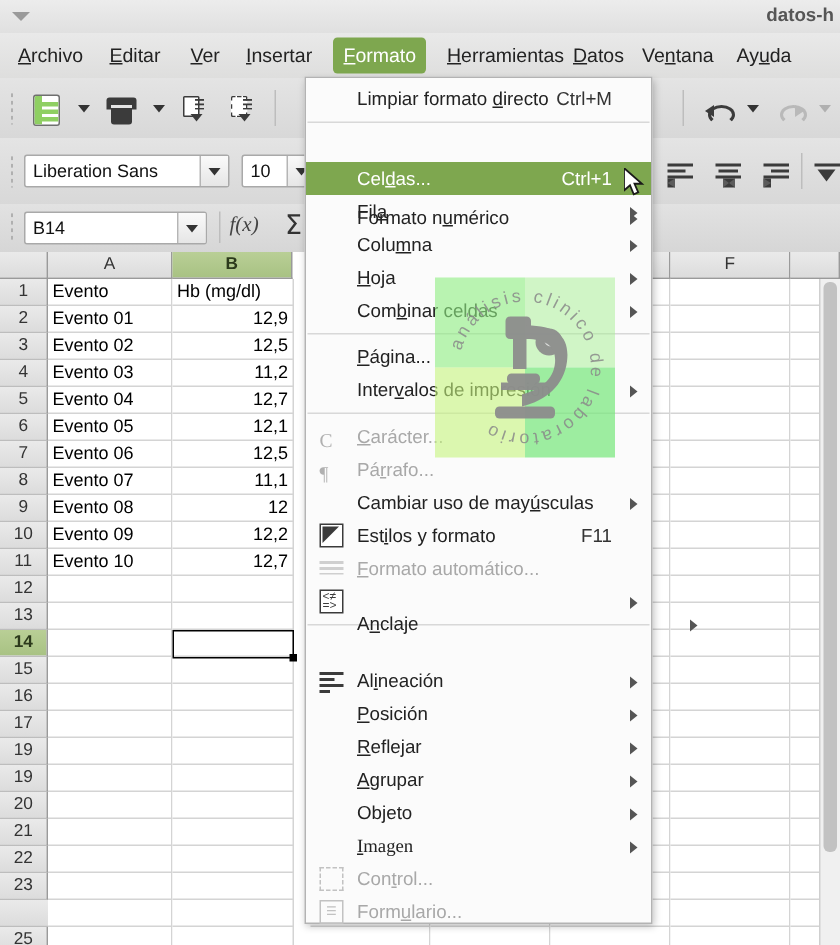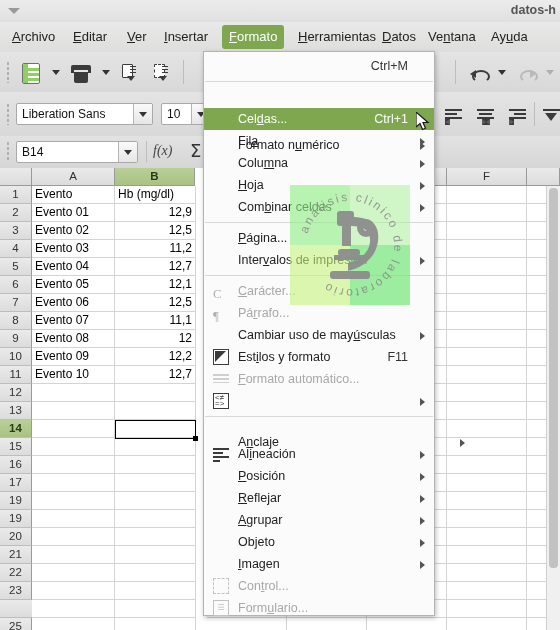--- a/index.html
+++ b/index.html
@@ -590,20 +590,21 @@
     <div class="cellcursor" style="left:115px;top:252px;width:81px;height:19px"></div>
 
     <div class="vscroll" style="right:0;top:18px;height:444px">
       <div class="thumb" style="top:2px;height:380px"></div>
     </div>
   </div>
 
   <div class="menu">
     <div id="menuitems">
         <div class="item" style="top: 3px;">
+          <span class="lbl">Limpiar formato <u>d</u>irecto</span>
           <span class="acc">Ctrl+M</span>
         </div>
         <div class="sep" style="top: 29px;"></div>
         <div class="item" style="top: 46px; margin-top: 36px;">
           <span class="lbl">Formato n<u>u</u>mérico</span>
           <span class="sub"></span>
         </div>
         <div class="item hl" style="top: 56px;">
           <span class="lbl">Cel<u>d</u>as...</span>
           <span class="acc">Ctrl+1</span>
@@ -652,21 +653,21 @@
         </div>
         <div class="item disabled" style="top: 316px;">
           <span class="mico-auto"></span>
           <span class="lbl"><u>F</u>ormato automático...</span>
         </div>
         <div class="item" style="top: 338px;">
           <span class="mico mico-cond">&lt;≠<br>=&gt;</span>
           <span class="sub"></span>
         </div>
         <div class="sep" style="top: 364px;"></div>
-        <div class="item" style="top: 379px; padding-left: 40px;">
+        <div class="item" style="top: 353px; padding-left: 40px;">
           <span class="lbl">A<u>n</u>claje</span>
           <span class="sub"></span>
         </div>
         <div class="item" style="top: 391px;">
           <span class="mico mico-alignm">
             <i class="a1"></i>
             <i class="a2"></i>
             <i class="a3"></i>
             <i class="a4"></i>
           </span>
@@ -682,21 +683,21 @@
           <span class="sub"></span>
         </div>
         <div class="item" style="top: 457px;">
           <span class="lbl"><u>A</u>grupar</span>
           <span class="sub"></span>
         </div>
         <div class="item" style="top: 479px;">
           <span class="lbl">Ob<u>j</u>eto</span>
           <span class="sub"></span>
         </div>
-        <div class="item" style="top: 501px;">
+        <div class="item" style="top: 501px; font-family: Liberation Serif, serif;">
           <span class="lbl"><u>I</u>magen</span>
           <span class="sub"></span>
         </div>
         <div class="item disabled" style="top: 523px;">
           <span class="mico mico-ctrl"></span>
           <span class="lbl">Con<u>t</u>rol...</span>
         </div>
         <div class="item disabled" style="top: 545px;">
           <span class="mico mico-form">☰</span>
           <span class="lbl">Form<u>u</u>lario...</span>

